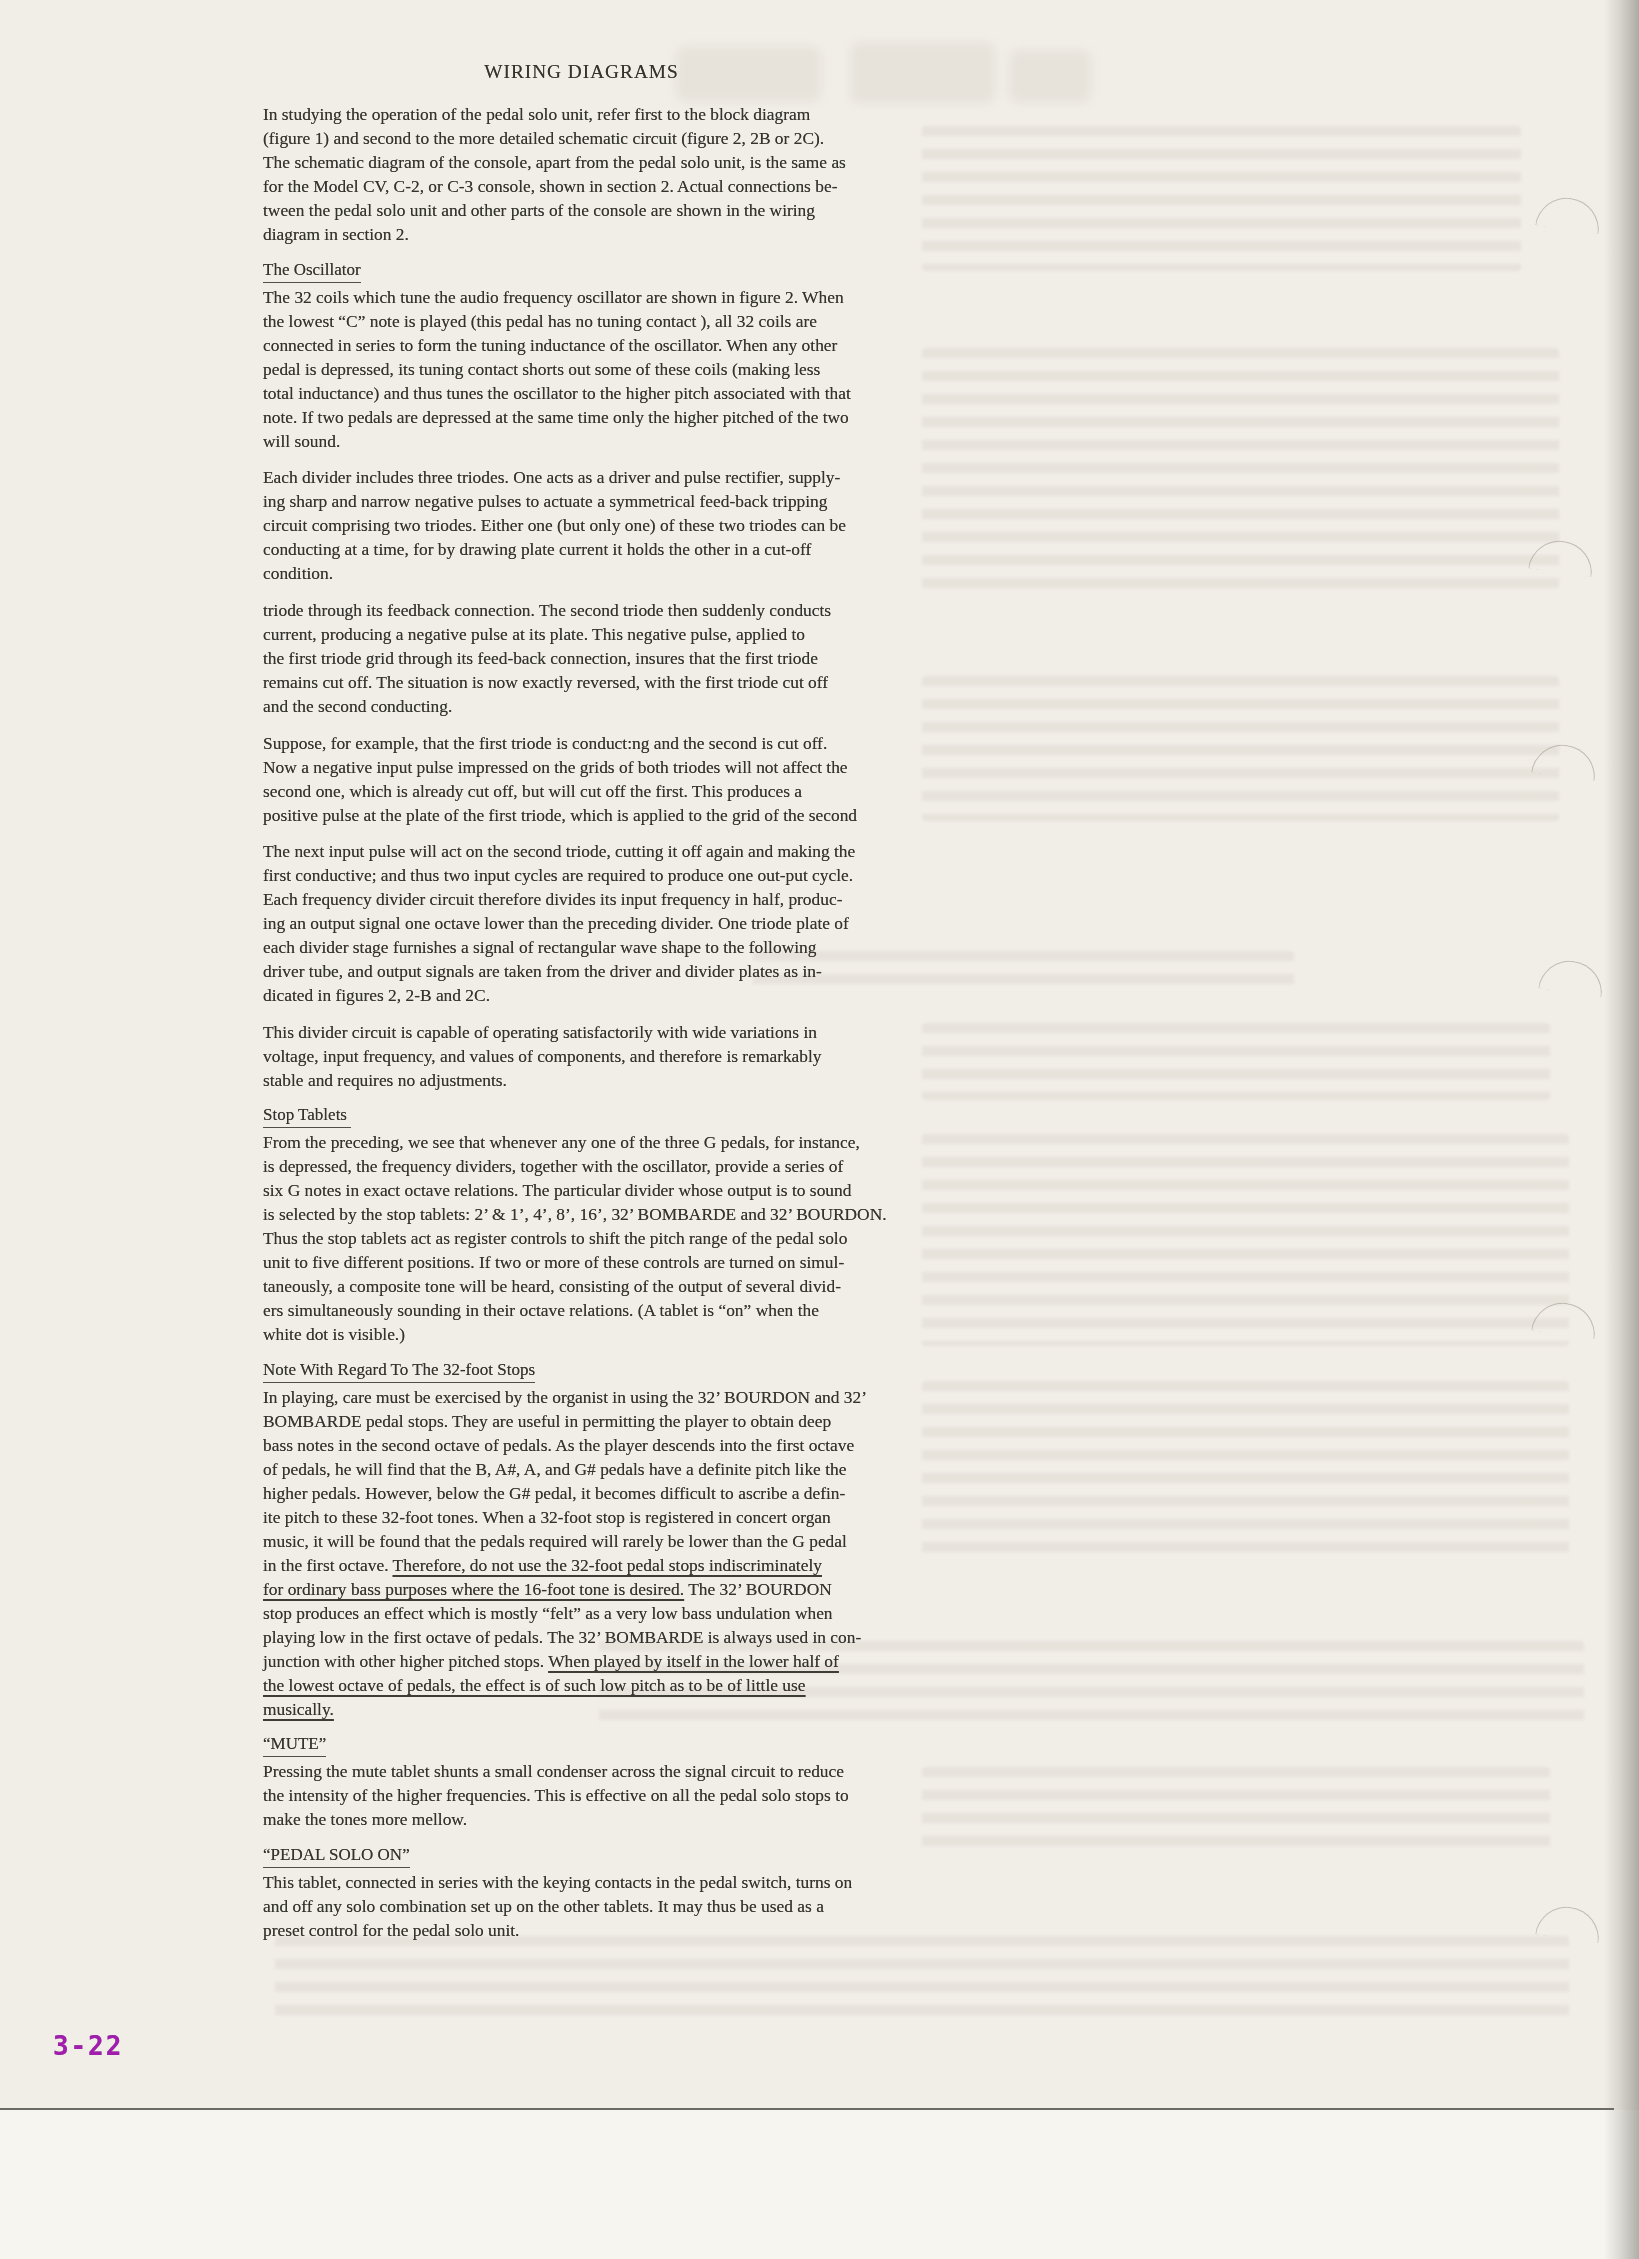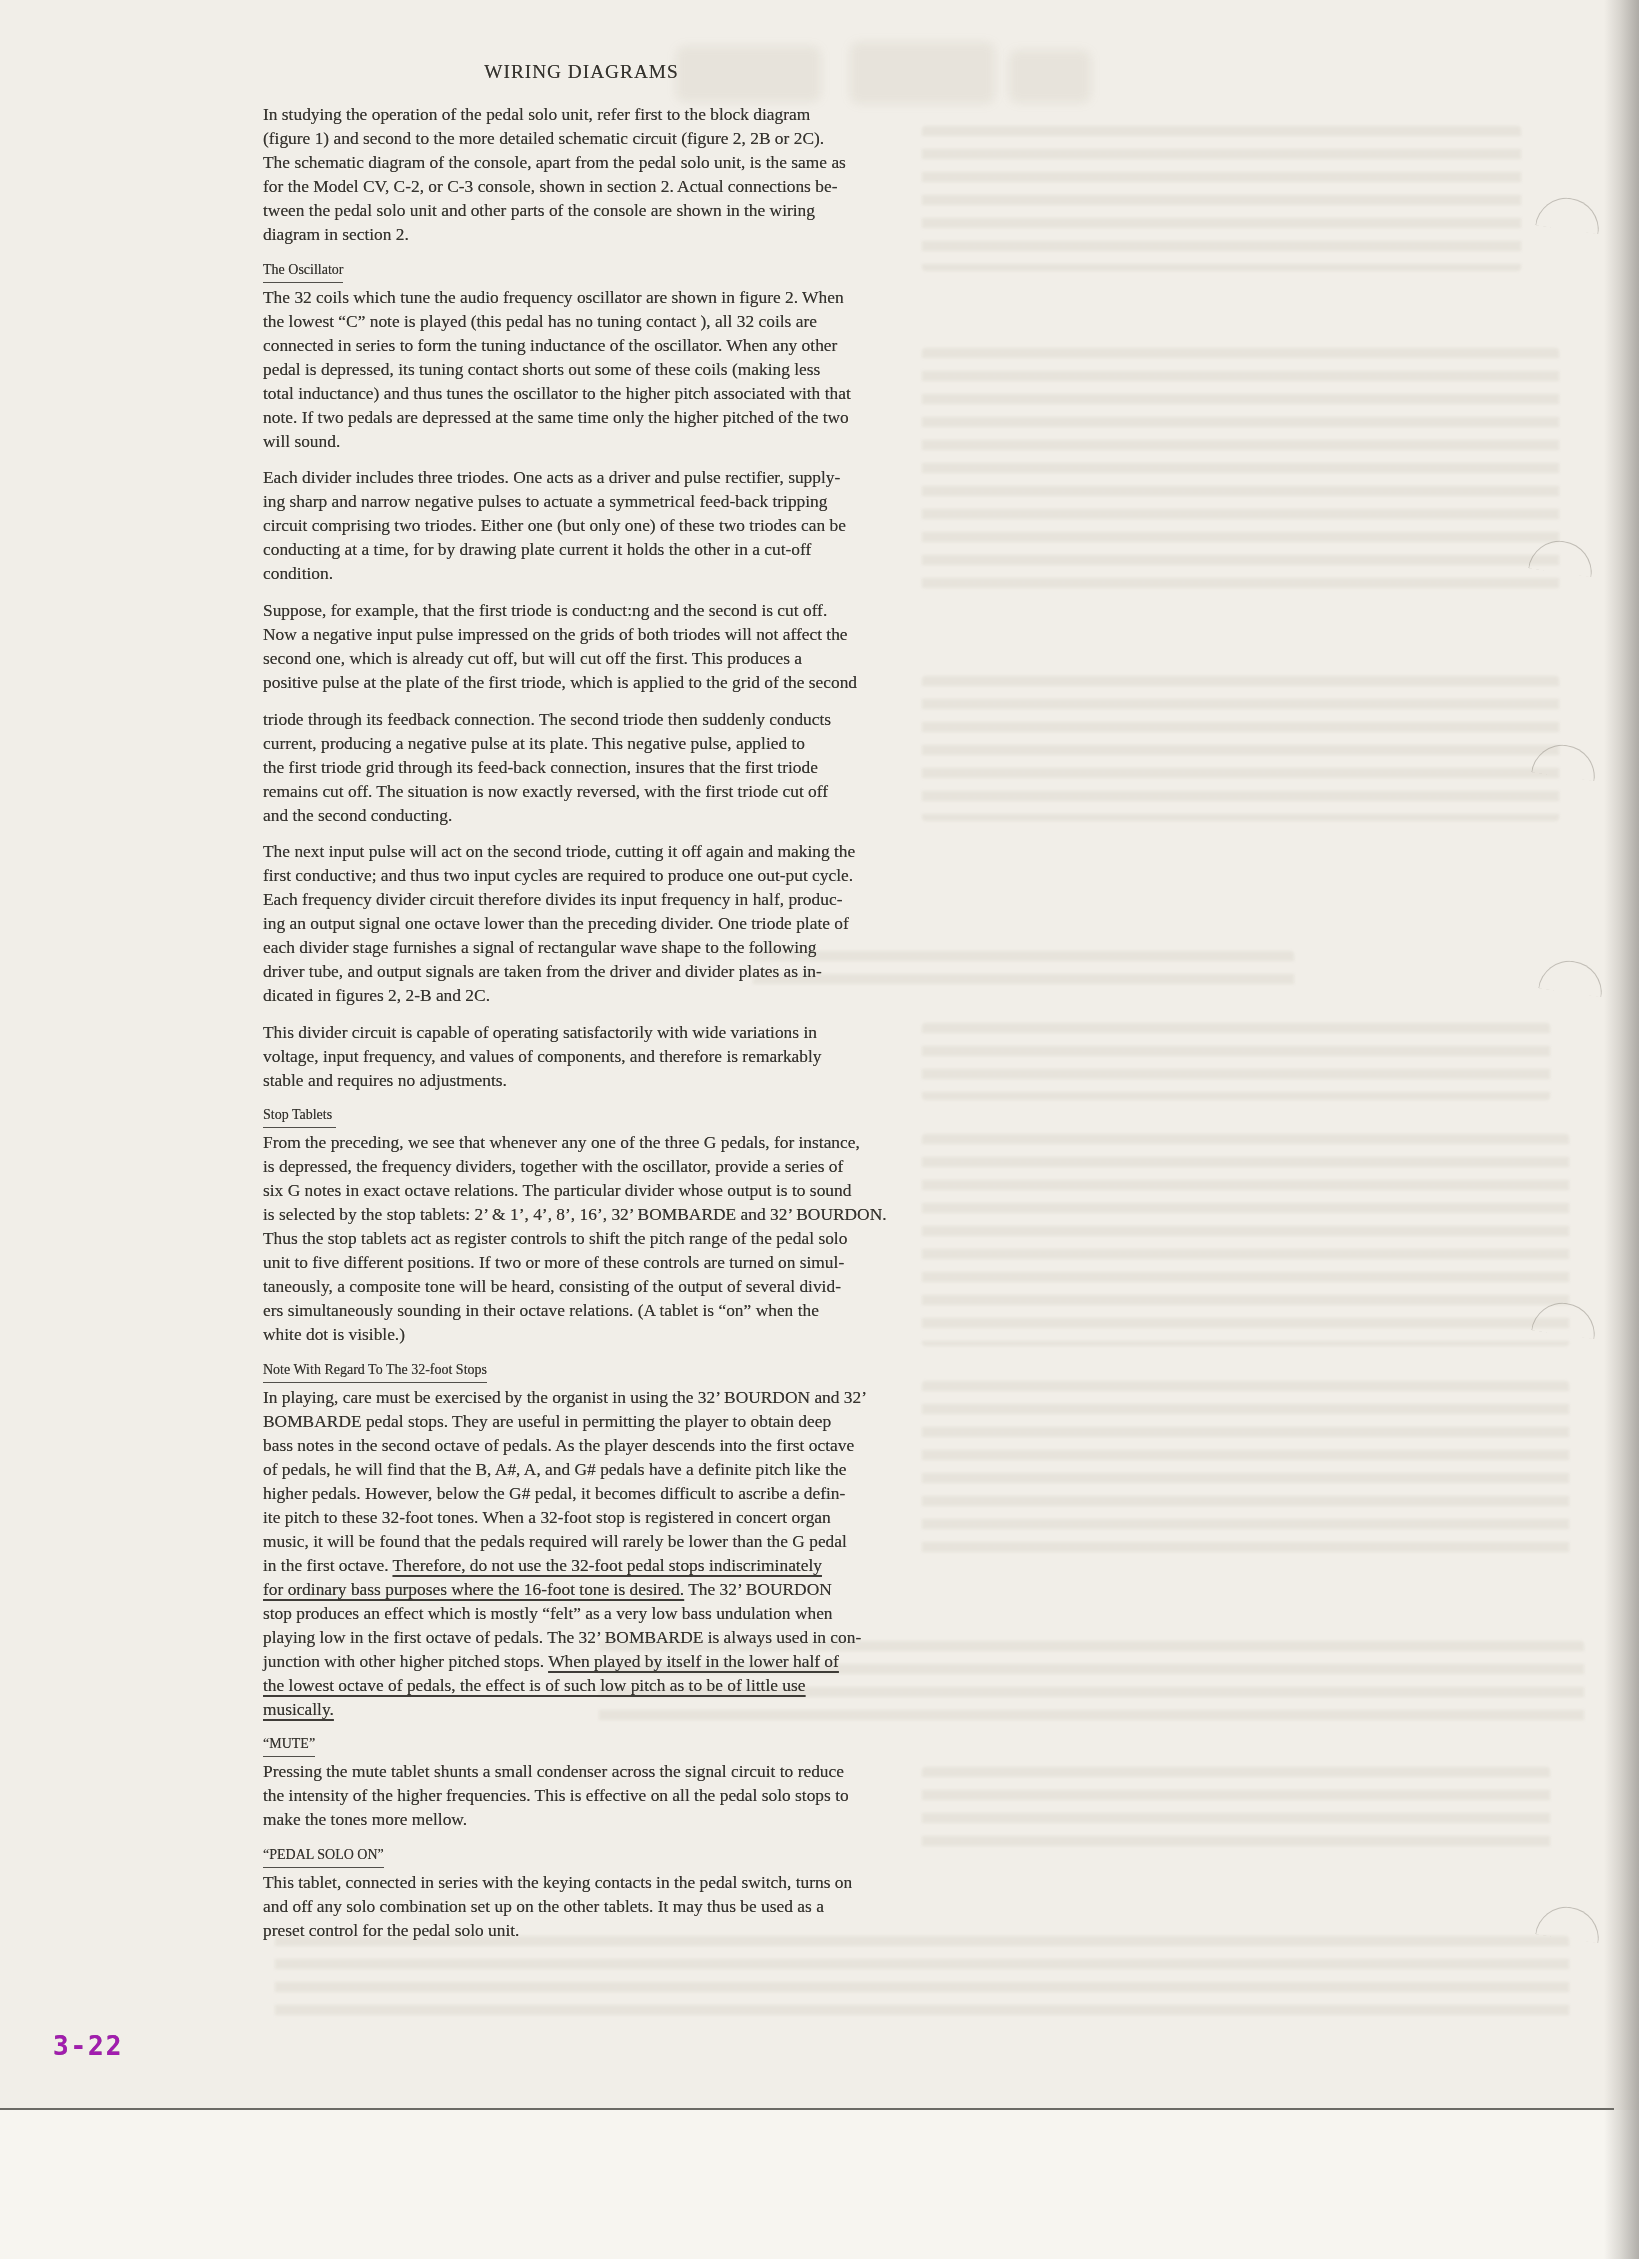--- a/index.html
+++ b/index.html
@@ -16,21 +16,21 @@
     font-size:17.4px;line-height:24px;
     text-shadow:0 0 0.5px rgba(55,52,48,0.65);
   }
   .doc-title{
     width:637px;text-align:center;
     font-size:19.3px;letter-spacing:1px;
     margin:0 0 18.3px 0;
     white-space:pre;
   }
   p.body{margin:0 0 12.6px 0;white-space:pre-line;}
-  .h{margin:0 0 1.9px 0;font-size:14px;font-weight:normal;line-height:22px;white-space:pre;}
+  .h{margin:0 0 1.9px 0;font-size:17px;font-weight:normal;line-height:22px;white-space:pre;}
   .h .hu{border-bottom:1.9px solid rgba(53,51,46,0.85);padding-bottom:1px;display:inline-block;}
   .ul{
     text-decoration:underline;
     text-decoration-thickness:1.9px;
     text-underline-offset:3.9px;
     text-decoration-color:rgba(53,51,46,0.85);
   }
   .page-number{
     position:absolute;left:53px;top:2031px;
     font-family:"DejaVu Sans Mono", monospace;
@@ -112,29 +112,29 @@
 pedal is depressed, its tuning contact shorts out some of these coils (making less
 total inductance) and thus tunes the oscillator to the higher pitch associated with that
 note.  If two pedals are depressed at the same time only the higher pitched of the two
 will sound.</p>
 
     <p class="body">Each divider includes three triodes.  One acts as a driver and pulse rectifier, supply-
 ing sharp and narrow negative pulses to actuate a symmetrical feed-back tripping
 circuit comprising two triodes.  Either one (but only one) of these two triodes can be
 conducting at a time, for by drawing plate current it holds the other in a cut-off
 condition.</p>
-    <p class="body">Suppose, for example, that the first triode is conduct:ng and the second is cut off.
-Now a negative input pulse impressed on the grids of both triodes will not affect the
-second one, which is already cut off, but will cut off the first.  This produces a
-positive pulse at the plate of the first triode, which is applied to the grid of the second</p>
     <p class="body">triode through its feedback connection.  The second triode then suddenly conducts
 current, producing a negative pulse at its plate.  This negative pulse, applied to
 the first triode grid through its feed-back connection, insures that the first triode
 remains cut off.  The situation is now exactly reversed, with the first triode cut off
 and the second conducting.</p>
+    <p class="body">Suppose, for example, that the first triode is conduct:ng and the second is cut off.
+Now a negative input pulse impressed on the grids of both triodes will not affect the
+second one, which is already cut off, but will cut off the first.  This produces a
+positive pulse at the plate of the first triode, which is applied to the grid of the second</p>
     <p class="body">The next input pulse will act on the second triode, cutting it off again and making the
 first conductive; and thus two input cycles are required to produce one out-put cycle.
 Each frequency divider circuit therefore divides its input frequency in half, produc-
 ing an output signal one octave lower than the preceding divider.  One triode plate of
 each divider stage furnishes a signal of rectangular wave shape to the following
 driver tube, and output signals are taken from the driver and divider plates as in-
 dicated in figures 2, 2-B and 2C.</p>
     <p class="body">This divider circuit is capable of operating satisfactorily with wide variations in
 voltage, input frequency, and values of components, and therefore is remarkably
 stable and requires no adjustments.</p>

